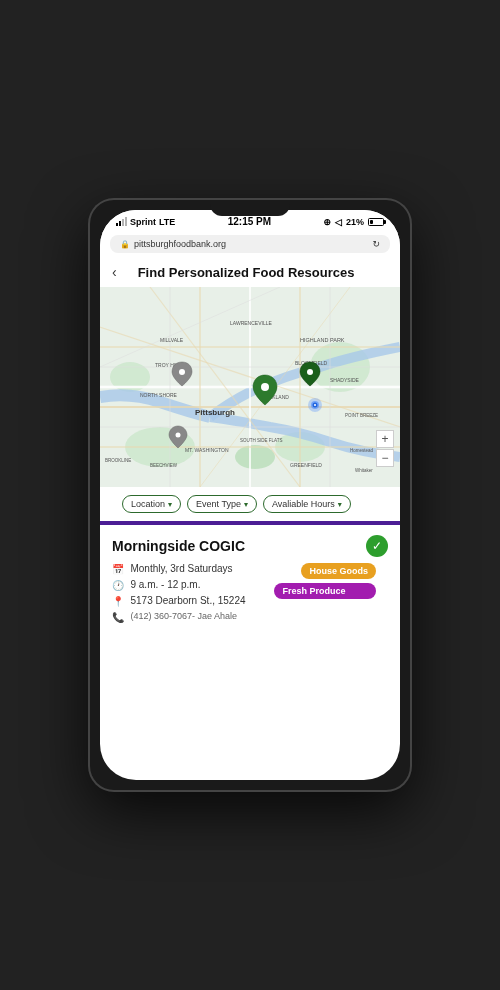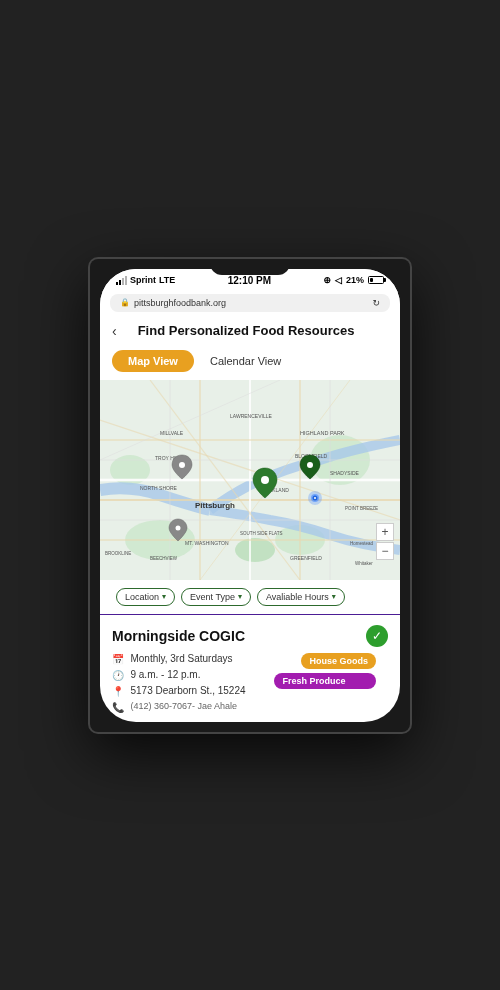--- a/index.html
+++ b/index.html
@@ -7,23 +7,23 @@
       background: #222;
       display: flex;
       justify-content: center;
       align-items: center;
       min-height: 100vh;
       font-family: -apple-system, BlinkMacSystemFont, 'Segoe UI', sans-serif;
     }
 
     .phone-outer {
       width: 320px;
-      height: 473px;
+      height: 590px;
       background: #1a1a1a;
-      border-radius: 8px;
+      border-radius: 24px;
       padding: 10px;
       box-shadow: 0 0 0 2px #444, 0 20px 60px rgba(0,0,0,0.8);
       position: relative;
     }
 
     .phone-inner {
       width: 100%;
       height: 100%;
       background: #fff;
       border-radius: 36px;
@@ -182,26 +182,26 @@
       display: flex;
       align-items: center;
       justify-content: center;
       font-size: 12px;
       cursor: pointer;
       color: #555;
     }
 
     
     .filter-row {
-      padding: 8px 16px;
+      padding: 8px 22px;
       display: flex;
       align-items: center;
       gap: 6px;
       flex-shrink: 0;
-      border-bottom: 1px solid #4c1d95;
+      border-bottom: 4px solid #4c1d95;
     }
     .filter-btn {
       border: 1.5px solid #2d6a2d;
       background: #fff;
       border-radius: 16px;
       padding: 3px 8px;
       font-size: 9px;
       color: #333;
       display: flex;
       align-items: center;
@@ -304,21 +304,21 @@
       <div class="status-left">
         <div class="signal-bars">
           <div class="signal-bar" style="height:3px"></div>
           <div class="signal-bar" style="height:5px"></div>
           <div class="signal-bar" style="height:7px; opacity:0.3"></div>
           <div class="signal-bar" style="height:9px; opacity:0.3"></div>
         </div>
         <span>Sprint</span>
         <span>LTE</span>
       </div>
-      <div class="status-center">12:10 PM</div>
+      <div class="status-center">12:15 PM</div>
       <div class="status-right">
         <span>⊕</span>
         <span>◁</span>
         <span>21%</span>
         <div class="battery-icon">
           <div class="battery-fill"></div>
         </div>
       </div>
     </div>
 
@@ -331,24 +331,20 @@
         <span>↻</span>
       </div>
     </div>
 
 
     <div class="find-header">
       <span class="back-arrow">‹</span>
       <span class="find-title">Find Personalized Food Resources</span>
     </div>
 
-    <div class="view-toggle">
-      <button class="btn-map-view">Map View</button>
-      <button class="btn-calendar-view">Calendar View</button>
-    </div>
 
     <div class="map-container">
       <svg class="map-svg" viewBox="0 0 300 200" xmlns="http://www.w3.org/2000/svg">
 
         <rect width="300" height="200" fill="#e8f0e8"></rect>
 
         <ellipse cx="60" cy="160" rx="35" ry="20" fill="#c8e6c8" opacity="0.7"></ellipse>
         <ellipse cx="240" cy="80" rx="30" ry="25" fill="#c8e6c8" opacity="0.7"></ellipse>
         <ellipse cx="200" cy="160" rx="25" ry="15" fill="#c8e6c8" opacity="0.7"></ellipse>
         <ellipse cx="30" cy="90" rx="20" ry="15" fill="#c8e6c8" opacity="0.7"></ellipse>

